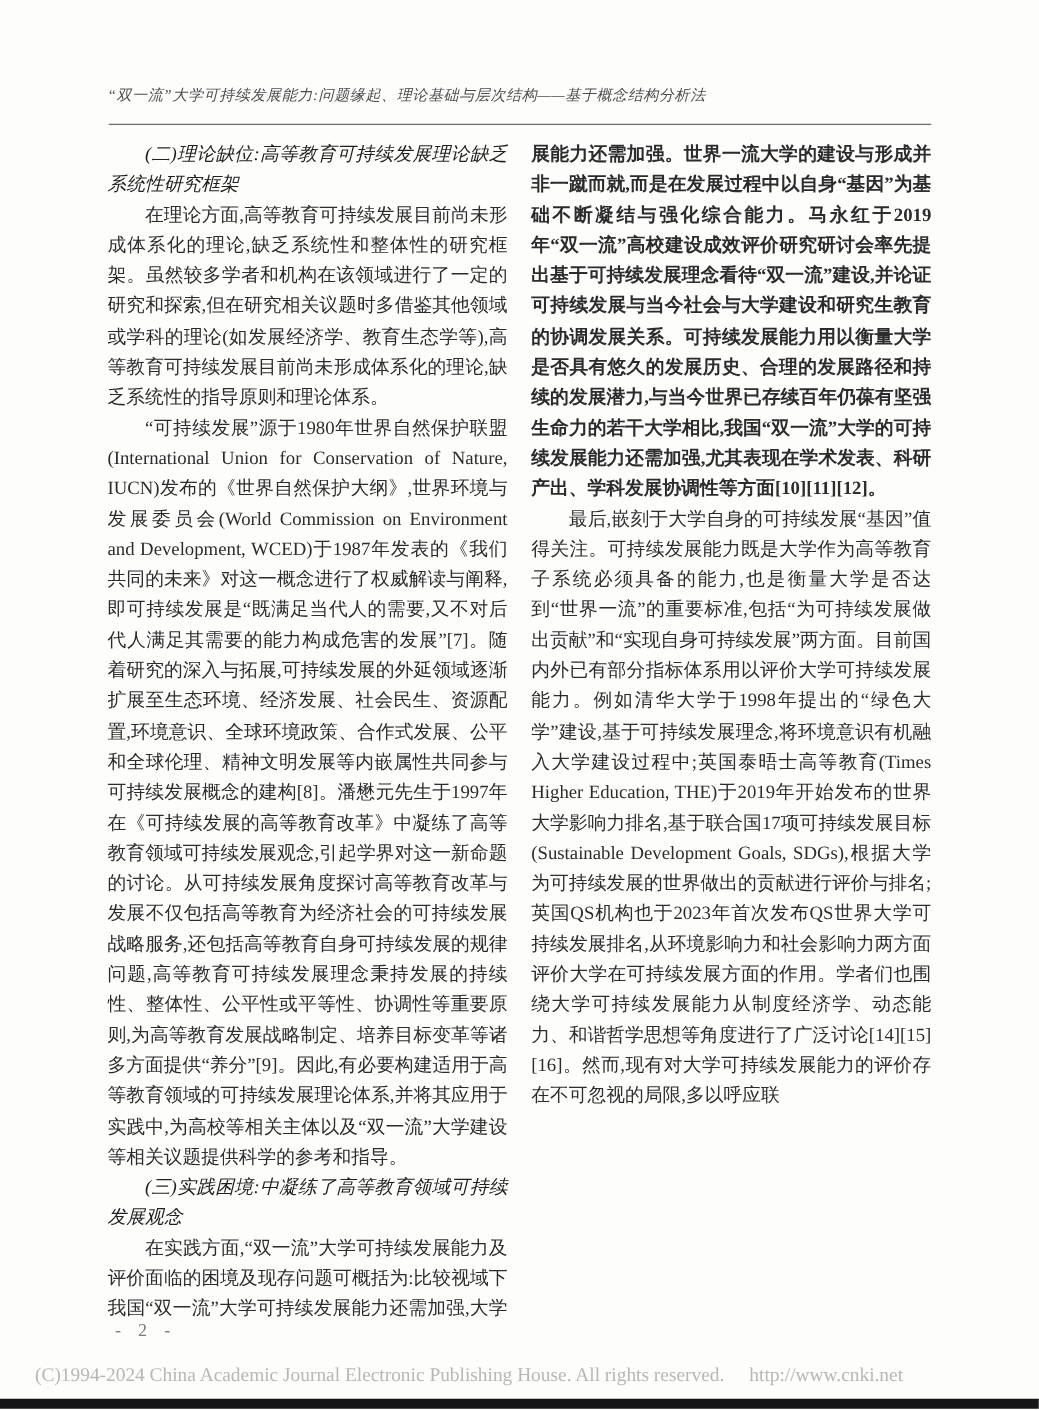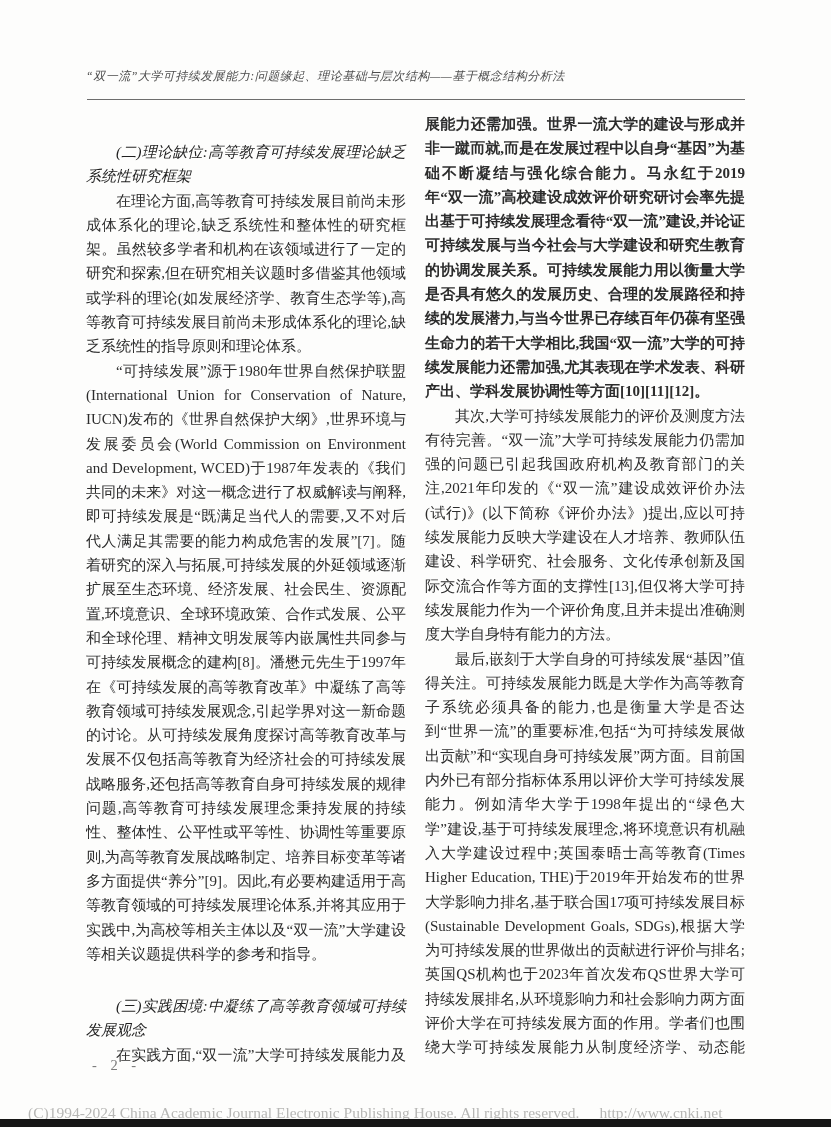--- a/index.html
+++ b/index.html
@@ -45,21 +45,21 @@
   .col {
     flex: 1 1 0;
     min-width: 0;
     color: #2c2c2c;
     font-size: 15px;
     line-height: 24.3px;
     text-align: justify;
     text-justify: inter-character;
   }
   .para { margin: 0; text-indent: 2em; }
-  .para.heading { font-style: italic; color: #1f1f1f; margin-top: 28px; }
+  .para.heading { font-style: italic; color: #1f1f1f; }
   .para.body-cont { text-indent: 0; font-weight: bold; }
 
   .page-number {
     position: absolute;
     left: 92px;
     top: 1057px;
     font-size: 14.5px;
     color: #7a7a7a;
     letter-spacing: 5px;
     font-family: "Liberation Serif", serif;
@@ -69,21 +69,20 @@
     position: absolute;
     left: 28px;
     top: 1092px;
     width: 780px;
     display: flex;
     gap: 20px;
     font-size: 15.5px;
     color: #b7b7b5;
     white-space: nowrap;
     font-family: "Liberation Serif", serif;
-    margin-top: 12px;
   }
 
   .bottom-bar {
     position: absolute;
     left: 0;
     right: 0;
     bottom: 1px;
     height: 8px;
     background: #161616;
   }
@@ -100,21 +99,20 @@
   <div class="columns">
     <section class="col">
         <p class="para heading">(二)理论缺位:高等教育可持续发展理论缺乏系统性研究框架</p>
         <p class="para body">在理论方面,高等教育可持续发展目前尚未形成体系化的理论,缺乏系统性和整体性的研究框架。虽然较多学者和机构在该领域进行了一定的研究和探索,但在研究相关议题时多借鉴其他领域或学科的理论(如发展经济学、教育生态学等),高等教育可持续发展目前尚未形成体系化的理论,缺乏系统性的指导原则和理论体系。</p>
         <p class="para body">“可持续发展”源于1980年世界自然保护联盟(International Union for Conservation of Nature, IUCN)发布的《世界自然保护大纲》,世界环境与发展委员会(World Commission on Environment and Development, WCED)于1987年发表的《我们共同的未来》对这一概念进行了权威解读与阐释,即可持续发展是“既满足当代人的需要,又不对后代人满足其需要的能力构成危害的发展”[7]。随着研究的深入与拓展,可持续发展的外延领域逐渐扩展至生态环境、经济发展、社会民生、资源配置,环境意识、全球环境政策、合作式发展、公平和全球伦理、精神文明发展等内嵌属性共同参与可持续发展概念的建构[8]。潘懋元先生于1997年在《可持续发展的高等教育改革》中凝练了高等教育领域可持续发展观念,引起学界对这一新命题的讨论。从可持续发展角度探讨高等教育改革与发展不仅包括高等教育为经济社会的可持续发展战略服务,还包括高等教育自身可持续发展的规律问题,高等教育可持续发展理念秉持发展的持续性、整体性、公平性或平等性、协调性等重要原则,为高等教育发展战略制定、培养目标变革等诸多方面提供“养分”[9]。因此,有必要构建适用于高等教育领域的可持续发展理论体系,并将其应用于实践中,为高校等相关主体以及“双一流”大学建设等相关议题提供科学的参考和指导。</p>
         <p class="para heading">(三)实践困境:中凝练了高等教育领域可持续发展观念</p>
         <p class="para body">在实践方面,“双一流”大学可持续发展能力及评价面临的困境及现存问题可概括为:比较视域下我国“双一流”大学可持续发展能力还需加强,大学可持续发展能力的评价及测度方法有待完善,嵌刻于大学自身的可持续发展“基因”值得关注。</p>
       </section>
     <section class="col">
         <p class="para body-cont">展能力还需加强。世界一流大学的建设与形成并非一蹴而就,而是在发展过程中以自身“基因”为基础不断凝结与强化综合能力。马永红于2019年“双一流”高校建设成效评价研究研讨会率先提出基于可持续发展理念看待“双一流”建设,并论证可持续发展与当今社会与大学建设和研究生教育的协调发展关系。可持续发展能力用以衡量大学是否具有悠久的发展历史、合理的发展路径和持续的发展潜力,与当今世界已存续百年仍葆有坚强生命力的若干大学相比,我国“双一流”大学的可持续发展能力还需加强,尤其表现在学术发表、科研产出、学科发展协调性等方面[10][11][12]。</p>
-        <p class="para body">其次,大学可持续发展能力的评价及测度方法有待完善。“双一流”大学可持续发展能力仍需加强的问题已引起我国政府机构及教育部门的关注,2021年印发的《“双一流”建设成效评价办法(试行)》(以下简称《评价办法》)提出,应以可持续发展能力反映大学建设在人才培养、教师队伍建设、科学研究、社会服务、文化传承创新及国际交流合作等方面的支撑性[13],但仅将大学可持续发展能力作为一个评价角度,且并未提出准确测度大学自身特有能力的方法。</p>
         <p class="para body">最后,嵌刻于大学自身的可持续发展“基因”值得关注。可持续发展能力既是大学作为高等教育子系统必须具备的能力,也是衡量大学是否达到“世界一流”的重要标准,包括“为可持续发展做出贡献”和“实现自身可持续发展”两方面。目前国内外已有部分指标体系用以评价大学可持续发展能力。例如清华大学于1998年提出的“绿色大学”建设,基于可持续发展理念,将环境意识有机融入大学建设过程中;英国泰晤士高等教育(Times Higher Education, THE)于2019年开始发布的世界大学影响力排名,基于联合国17项可持续发展目标(Sustainable Development Goals, SDGs),根据大学为可持续发展的世界做出的贡献进行评价与排名;英国QS机构也于2023年首次发布QS世界大学可持续发展排名,从环境影响力和社会影响力两方面评价大学在可持续发展方面的作用。学者们也围绕大学可持续发展能力从制度经济学、动态能力、和谐哲学思想等角度进行了广泛讨论[14][15][16]。然而,现有对大学可持续发展能力的评价存在不可忽视的局限,多以呼应联</p>
       </section>
   </div>
 
   <div class="page-number">- 2 -</div>
 
   <div class="copyright-line">
     <span>(C)1994-2024 China Academic Journal Electronic Publishing House. All rights reserved.</span>
     <span>http://www.cnki.net</span>
   </div>

